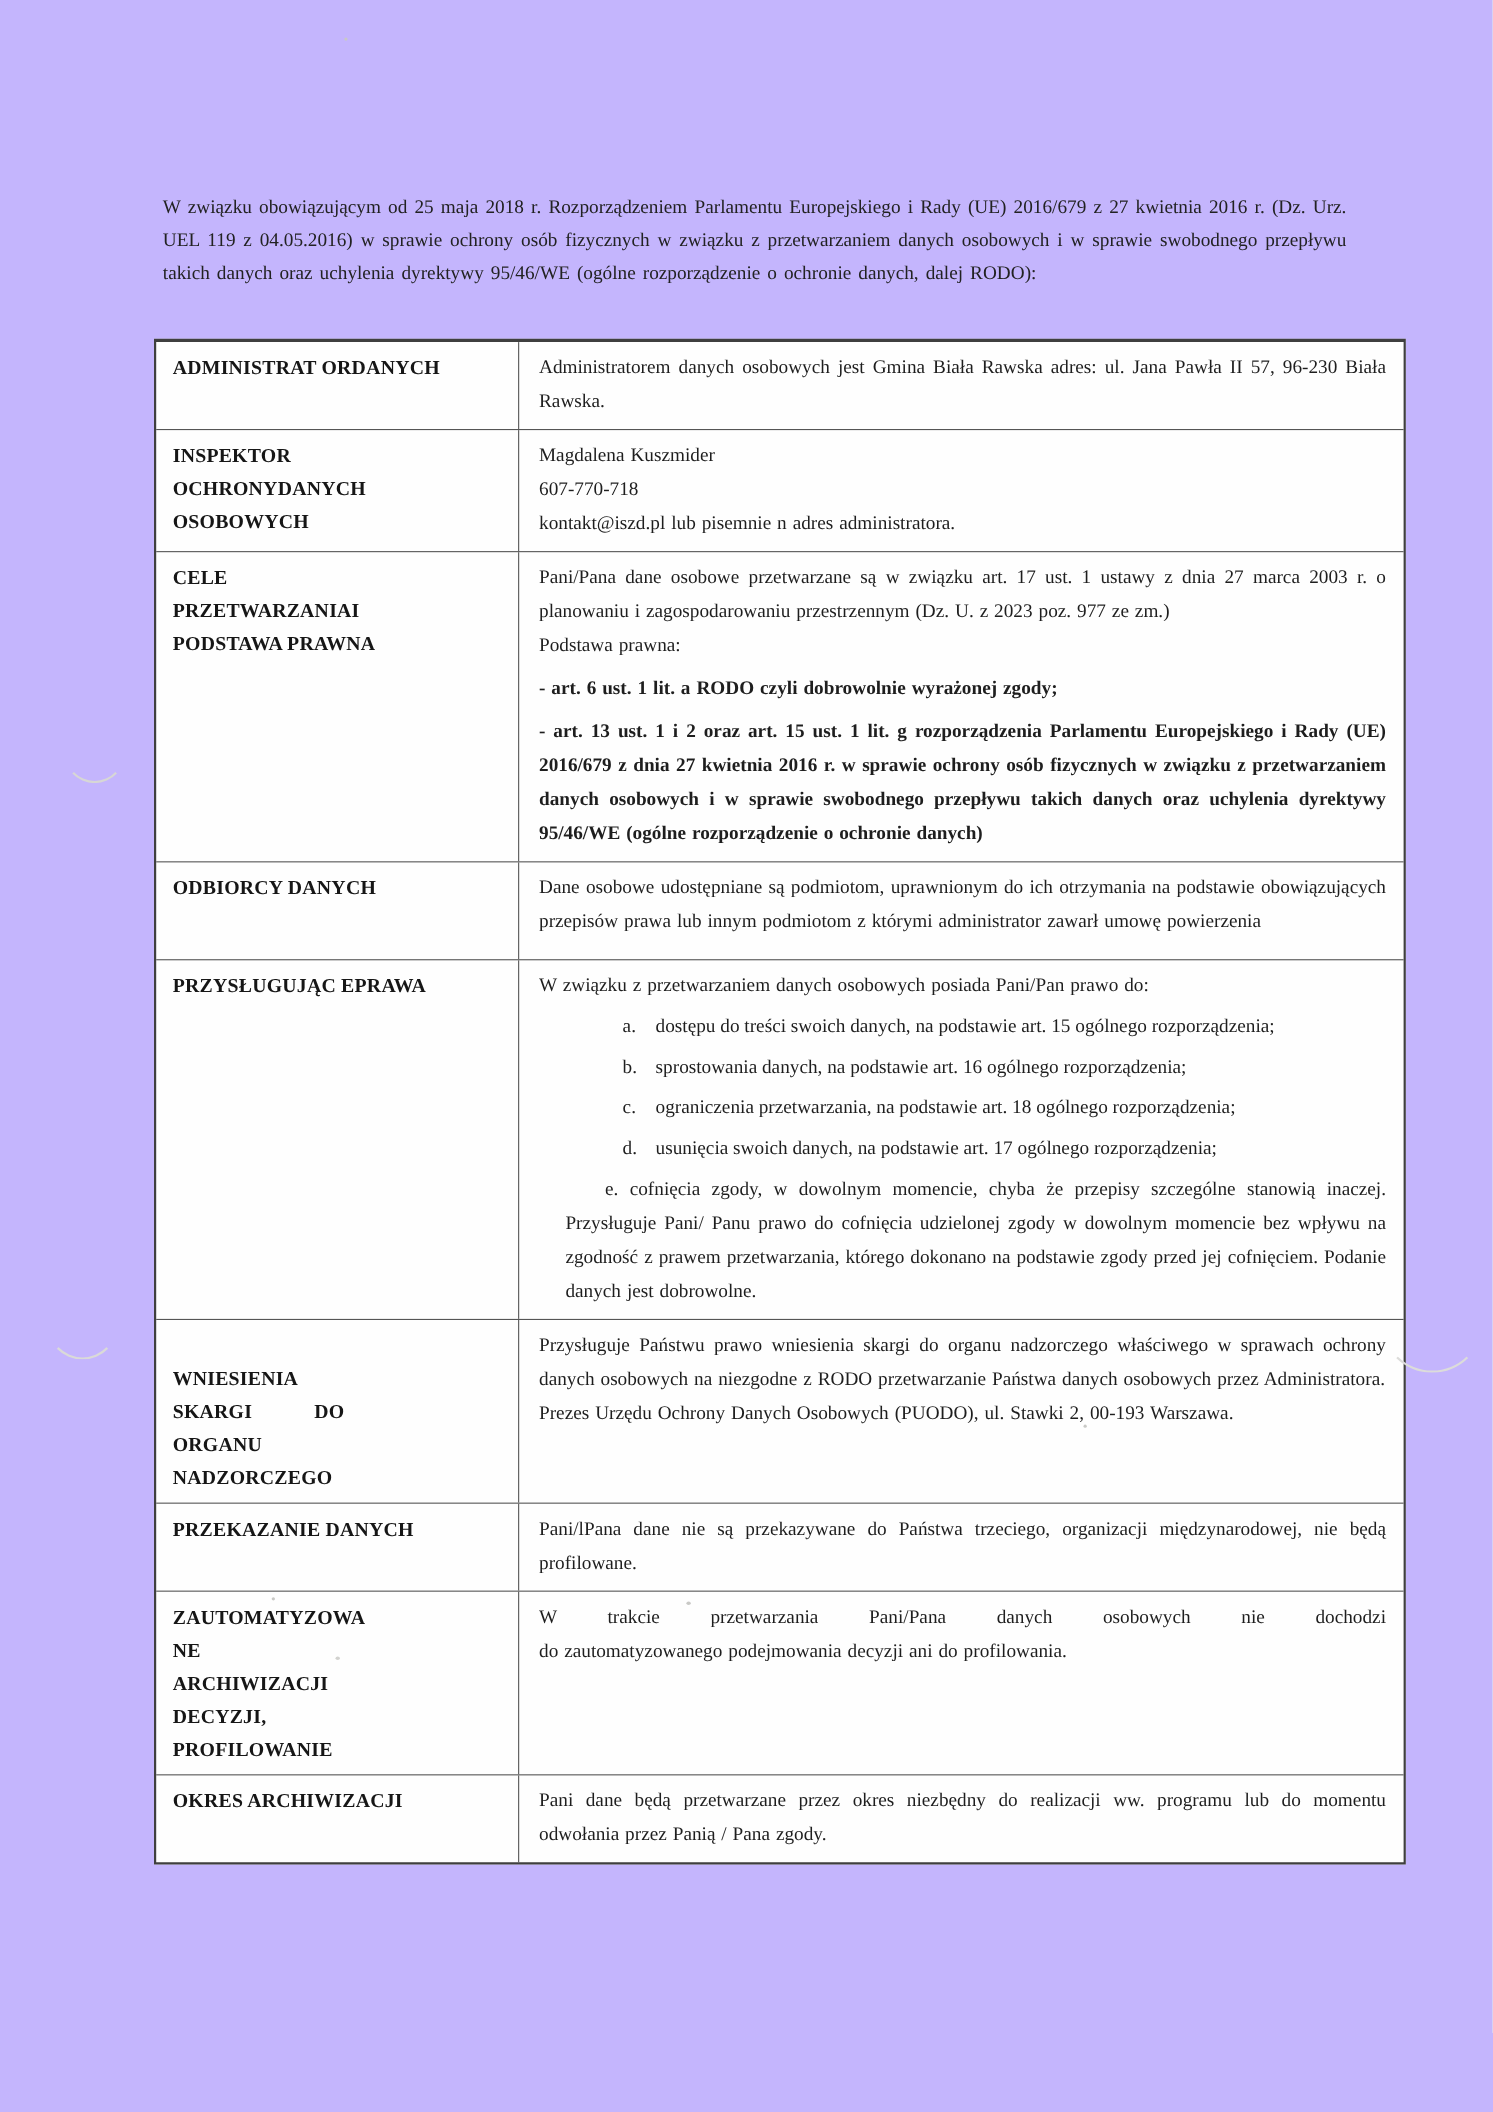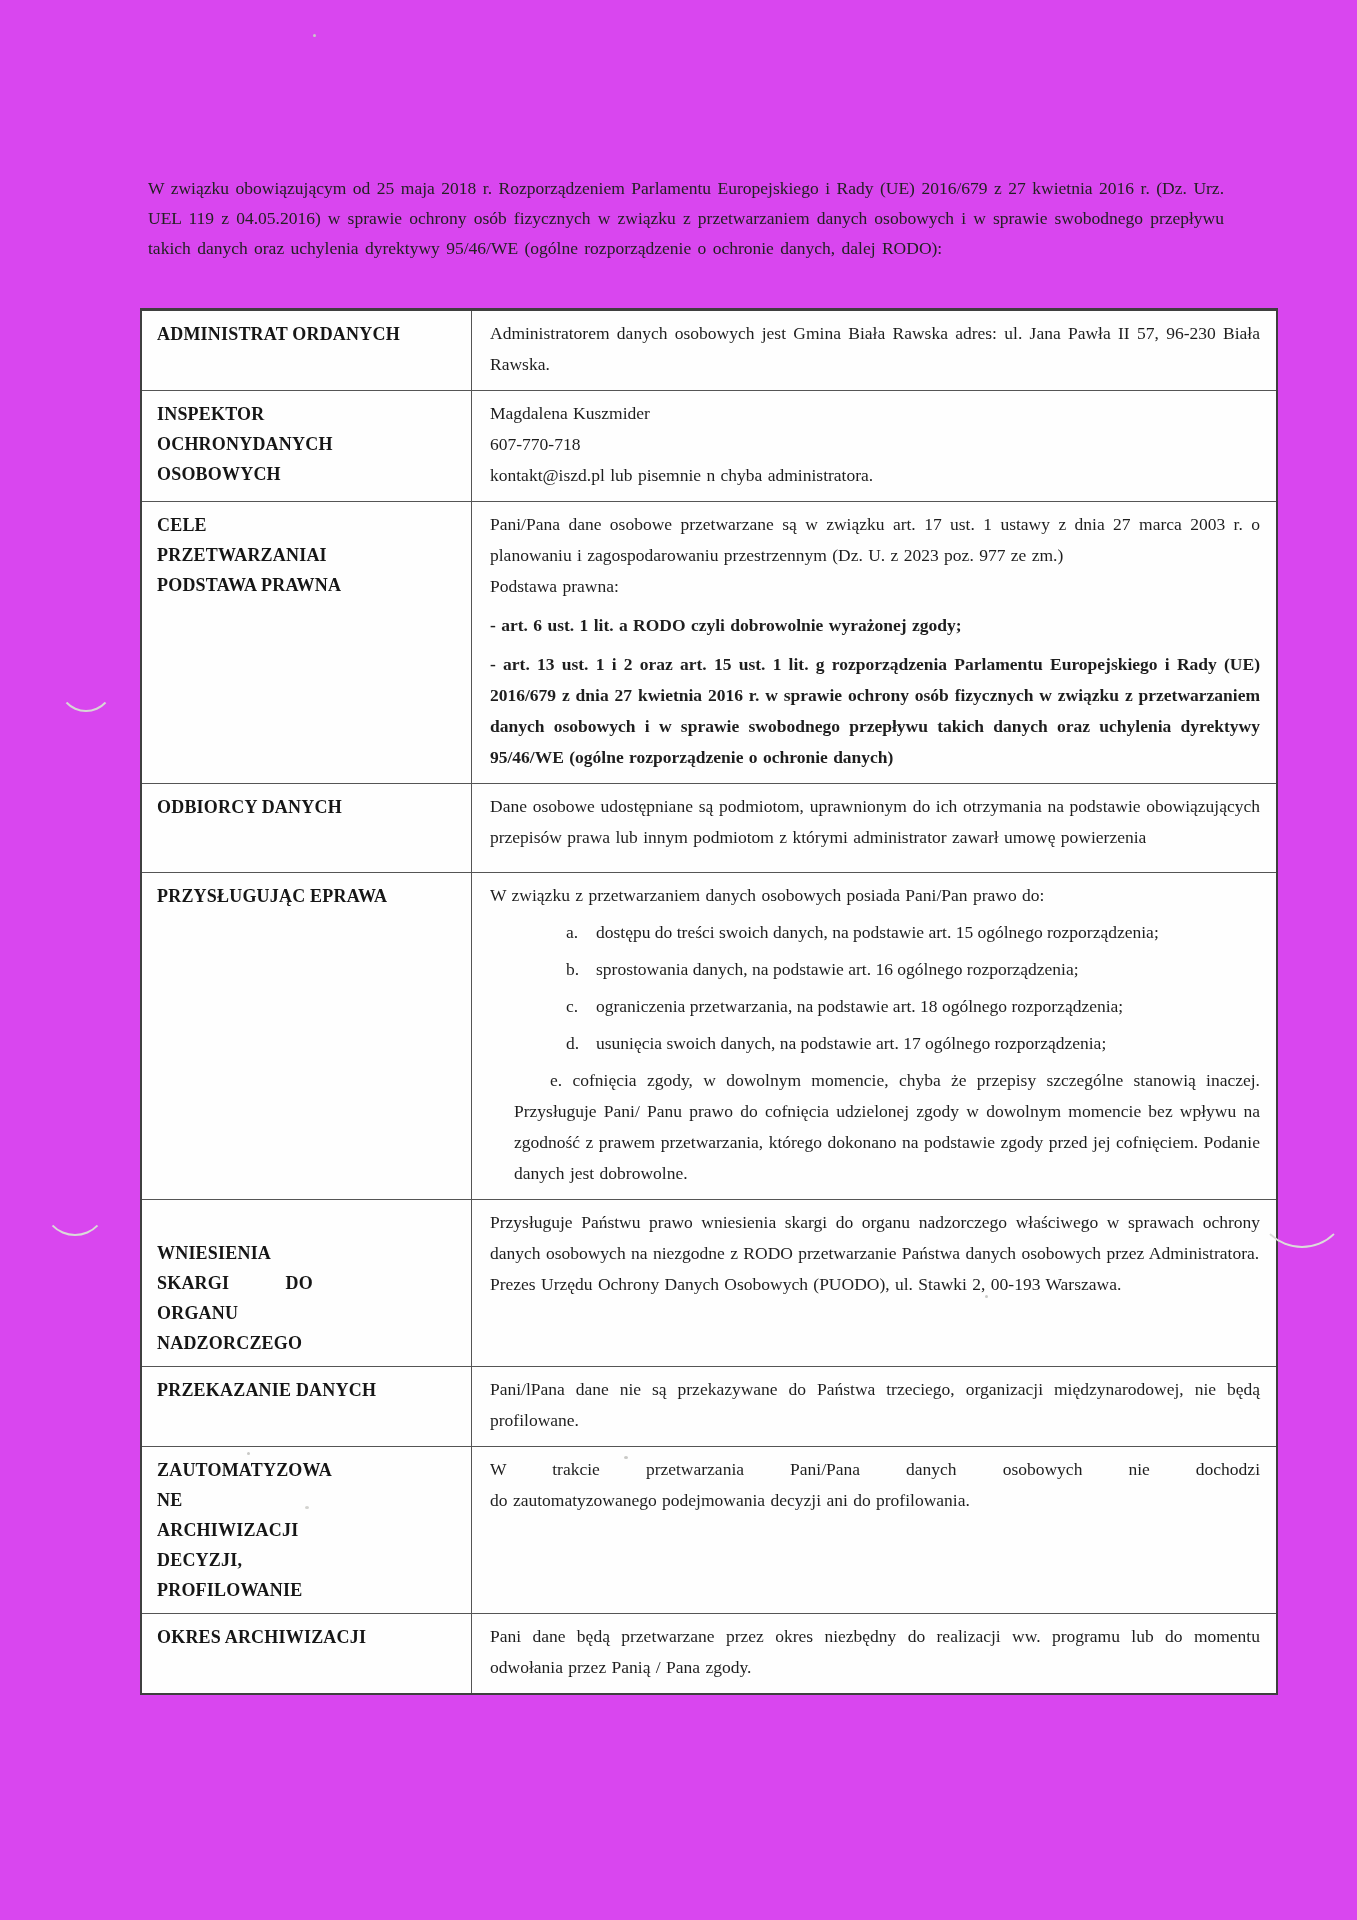--- a/index.html
+++ b/index.html
@@ -1,20 +1,20 @@
 <!DOCTYPE html>
 <html lang="pl"><head>
 <meta charset="utf-8">
 <style>
   html,body{margin:0;padding:0;background:#e8e8e8;}
   .page{
     position:relative;
     width:1357px;height:1920px;
     margin:0 auto;
-    background:#d946ef;
+    background:#c4b5fd;
     font-family:"Liberation Serif","DejaVu Serif",serif;
     color:#1c1c1c;
     overflow:hidden;
   }
   
   .intro{
     position:absolute;
     left:148px; top:155px; width:1076px;
     font-size:17.5px; line-height:30px;
     text-align:justify;
@@ -102,21 +102,21 @@
       </div>
       <div class="trow" style="min-height: 86px;">
         <div class="cell label">
           <div class="lline">INSPEKTOR</div>
           <div class="lline">OCHRONYDANYCH</div>
           <div class="lline">OSOBOWYCH</div>
         </div>
         <div class="cell content">
           <div class="p">Magdalena Kuszmider</div>
           <div class="p">607-770-718</div>
-          <div class="p">kontakt@iszd.pl lub pisemnie n chyba administratora.</div>
+          <div class="p">kontakt@iszd.pl lub pisemnie n adres administratora.</div>
         </div>
       </div>
       <div class="trow" style="min-height: 210px;">
         <div class="cell label">
           <div class="lline">CELE</div>
           <div class="lline">PRZETWARZANIAI</div>
           <div class="lline">PODSTAWA PRAWNA</div>
         </div>
         <div class="cell content">
           <div class="p">Pani/Pana dane osobowe przetwarzane są w związku art. 17 ust. 1 ustawy z dnia 27 marca 2003 r. o planowaniu i zagospodarowaniu przestrzennym (Dz. U. z 2023 poz. 977 ze zm.)</div>

